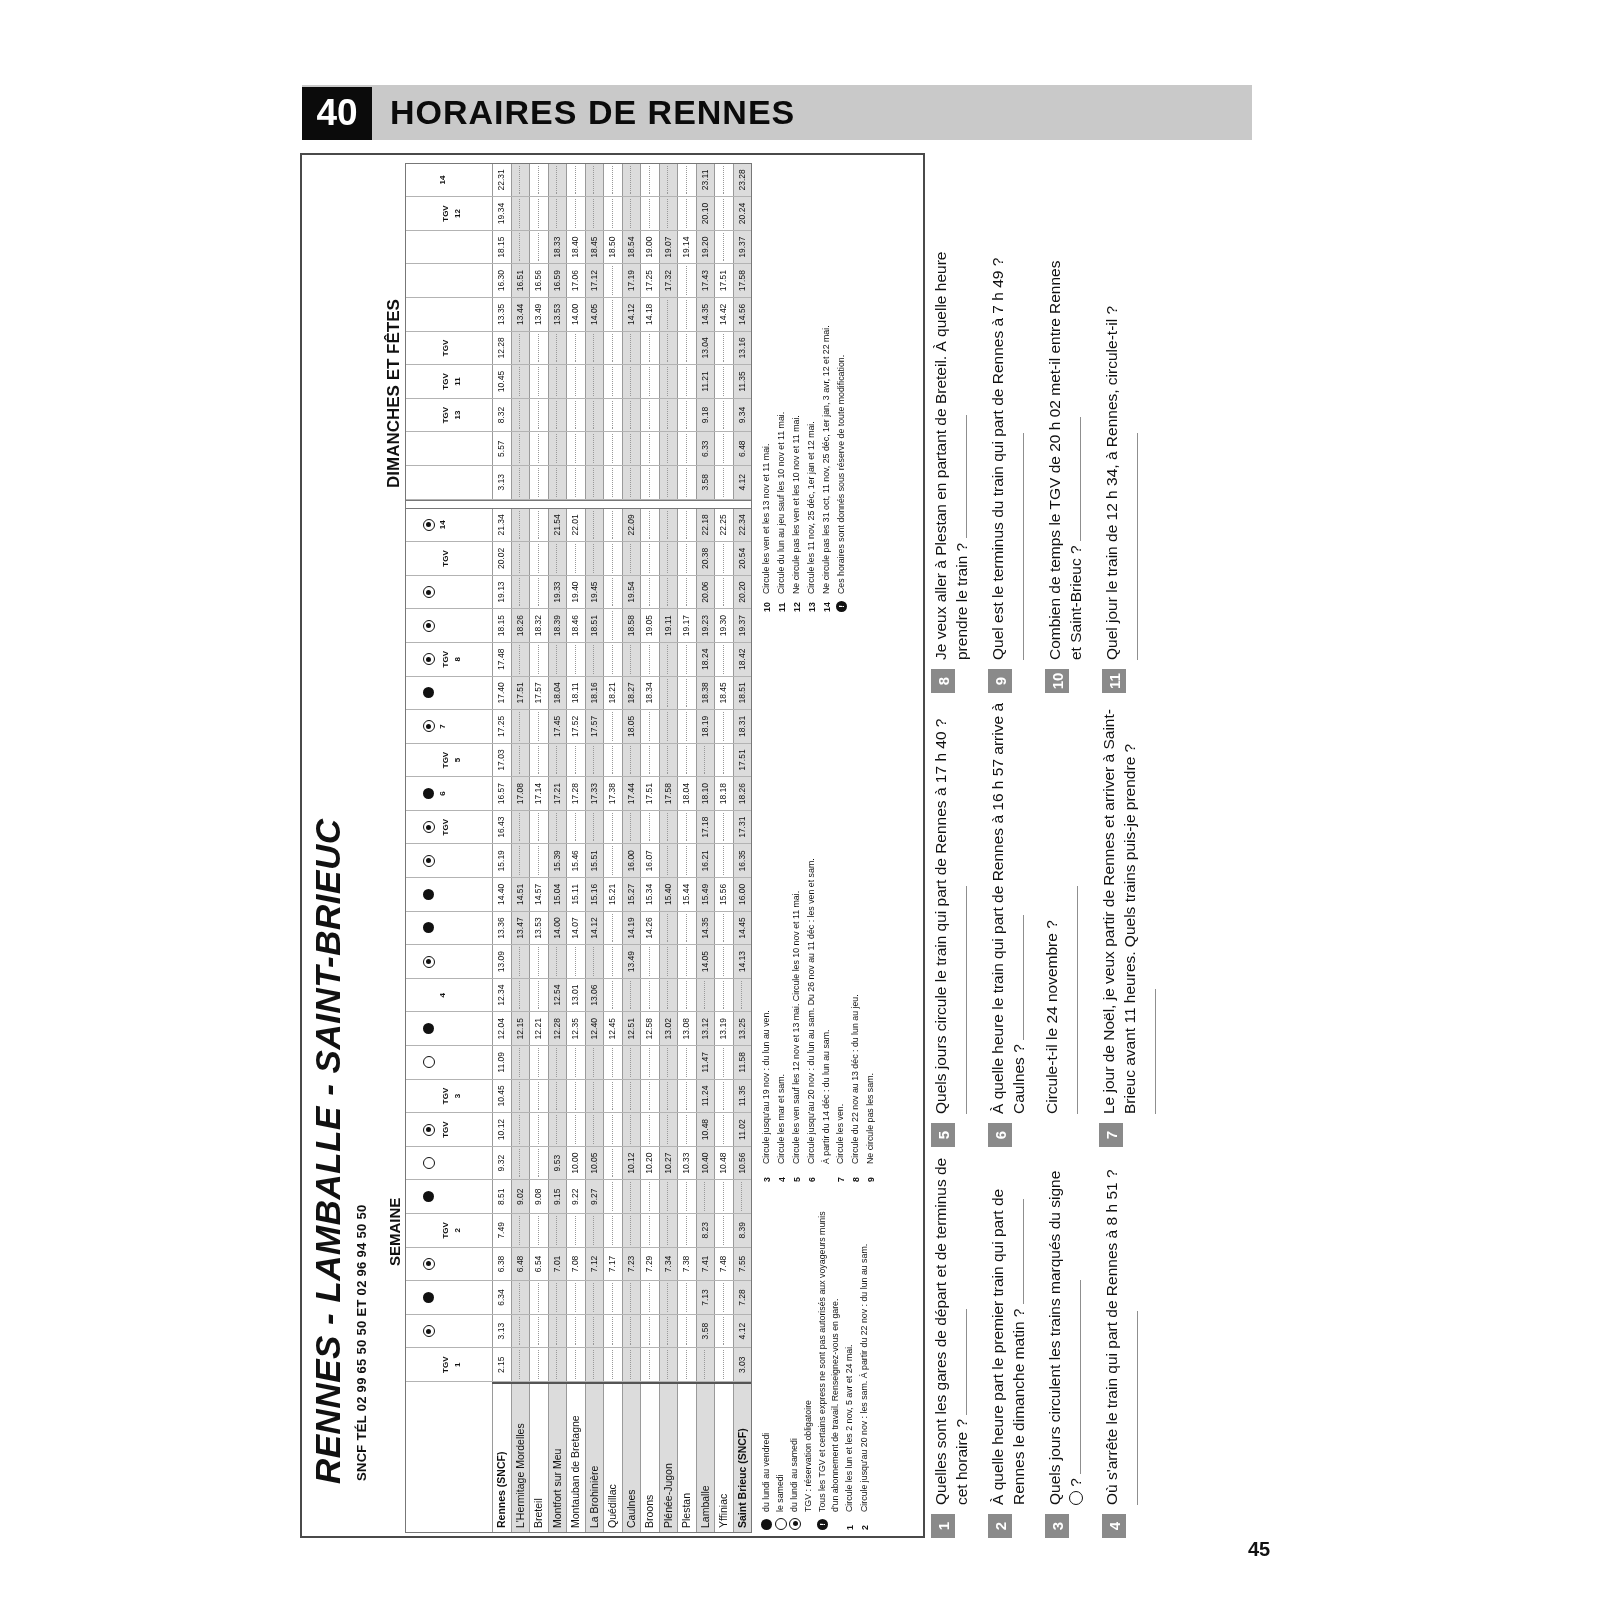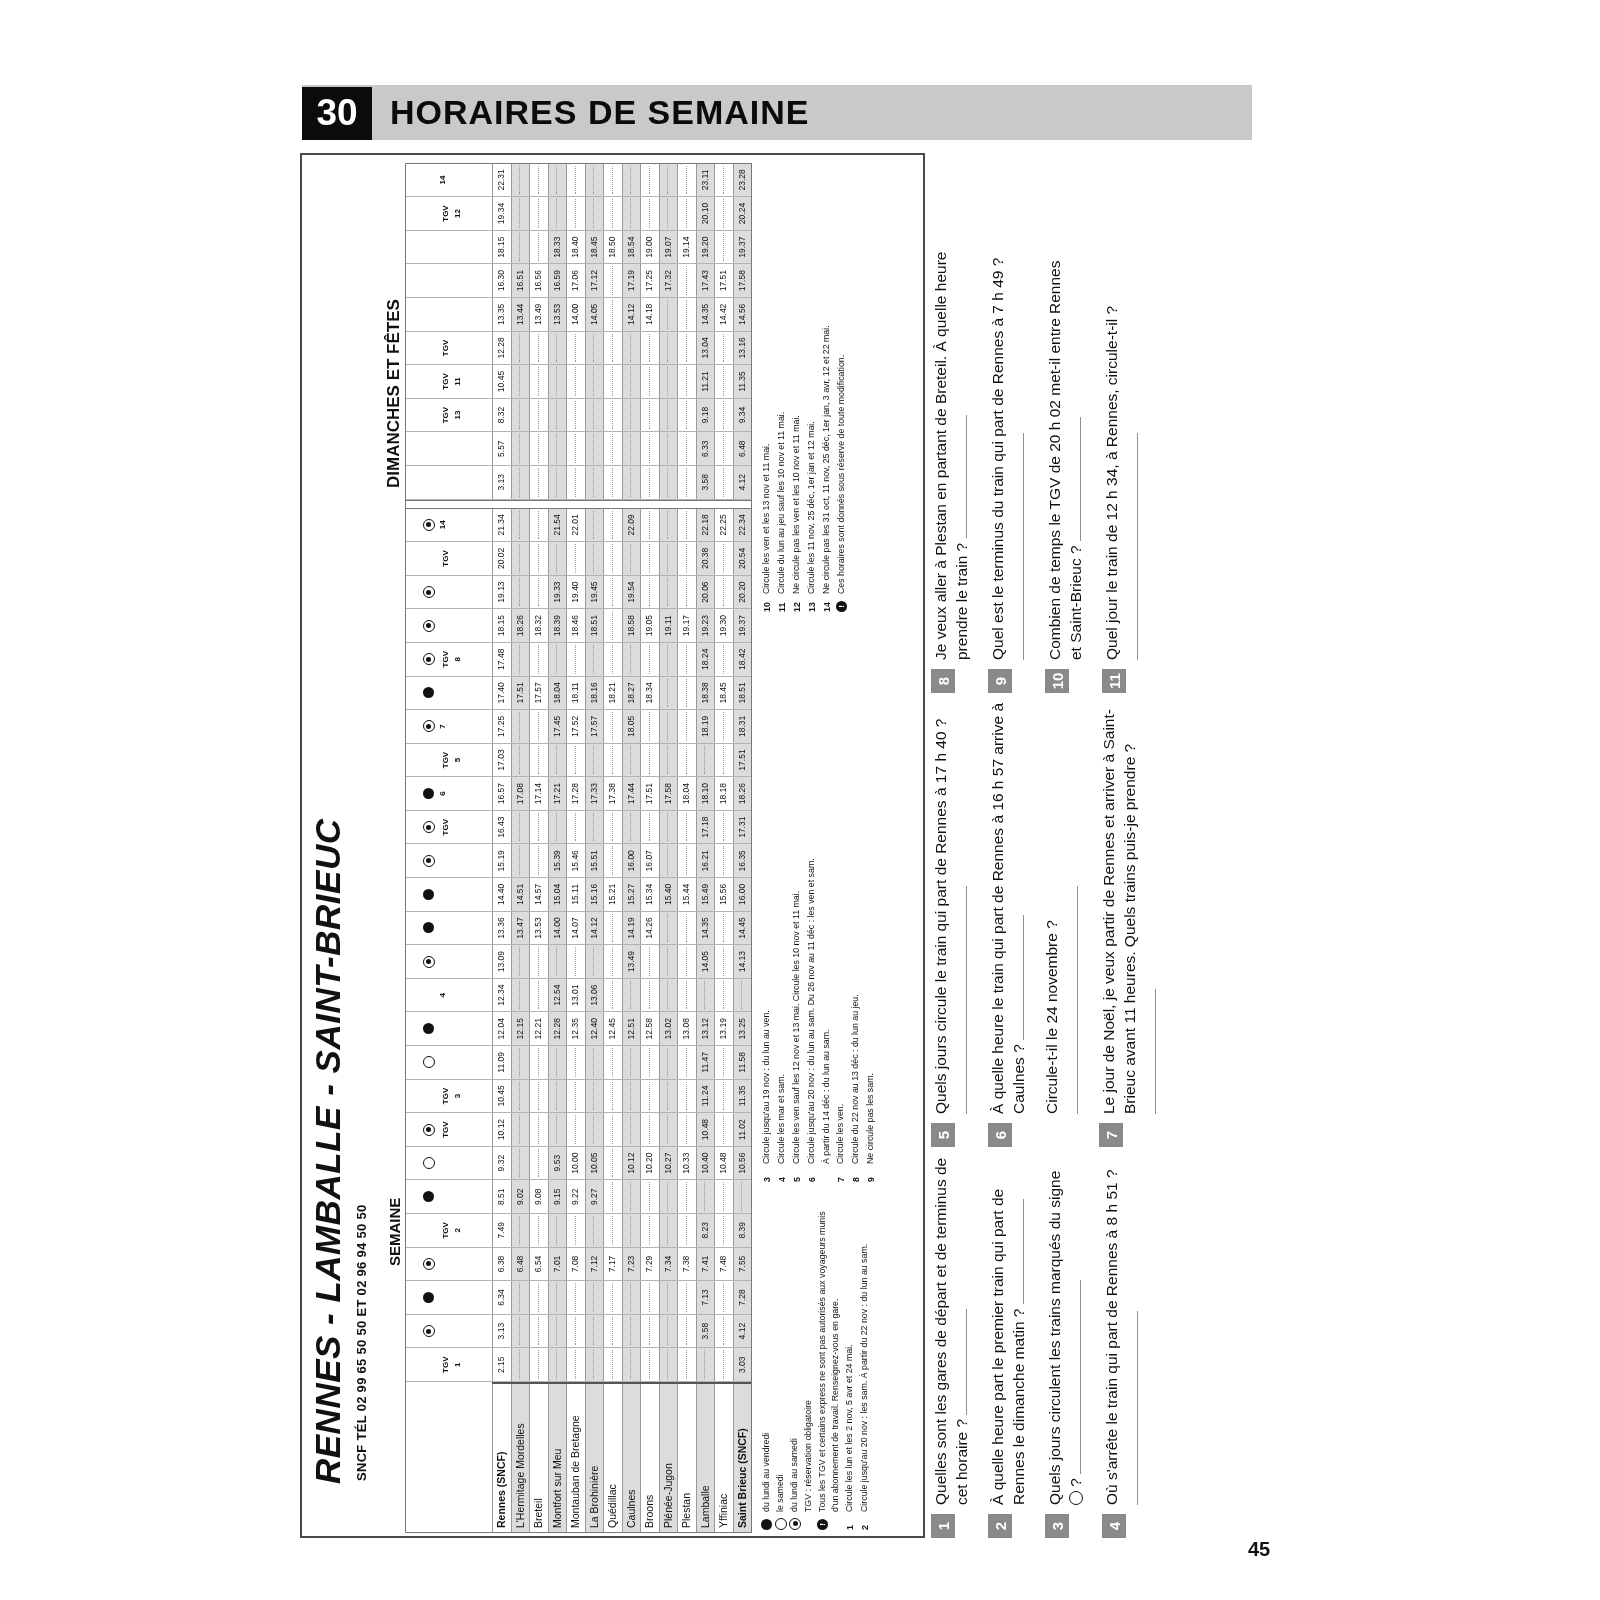--- a/index.html
+++ b/index.html
@@ -71,22 +71,22 @@
   .aline{display:inline-block;border-bottom:1.3px solid #8f8f8f;height:.85em;min-width:60px;width:30%;}
   .aline.wide{width:55%;}
   .q-sign{display:inline-block;width:12px;height:12px;border:1.7px solid #111;border-radius:50%;
           vertical-align:-2px;}
 </style>
 </head>
 <body>
 
 <div class="stage">
   <header class="chapter-bar">
-    <div class="chapter-num">30</div>
-    <div class="chapter-title">HORAIRES DE SEMAINE</div>
+    <div class="chapter-num">40</div>
+    <div class="chapter-title">HORAIRES DE RENNES</div>
   </header>
 
   <div class="rot">
     <section class="box">
       <div class="tt-title">RENNES - LAMBALLE - SAINT-BRIEUC</div>
       <div class="tt-sub">SNCF TÉL 02 99 65 50 50 ET 02 96 94 50 50</div>
       <div class="lbl-week">SEMAINE</div>
       <div class="lbl-sun">DIMANCHES ET FÊTES</div>
       <div class="grid" id="grid">
           <div class=" rowline" style="grid-area: 2 / 1 / auto / -1;"></div>

